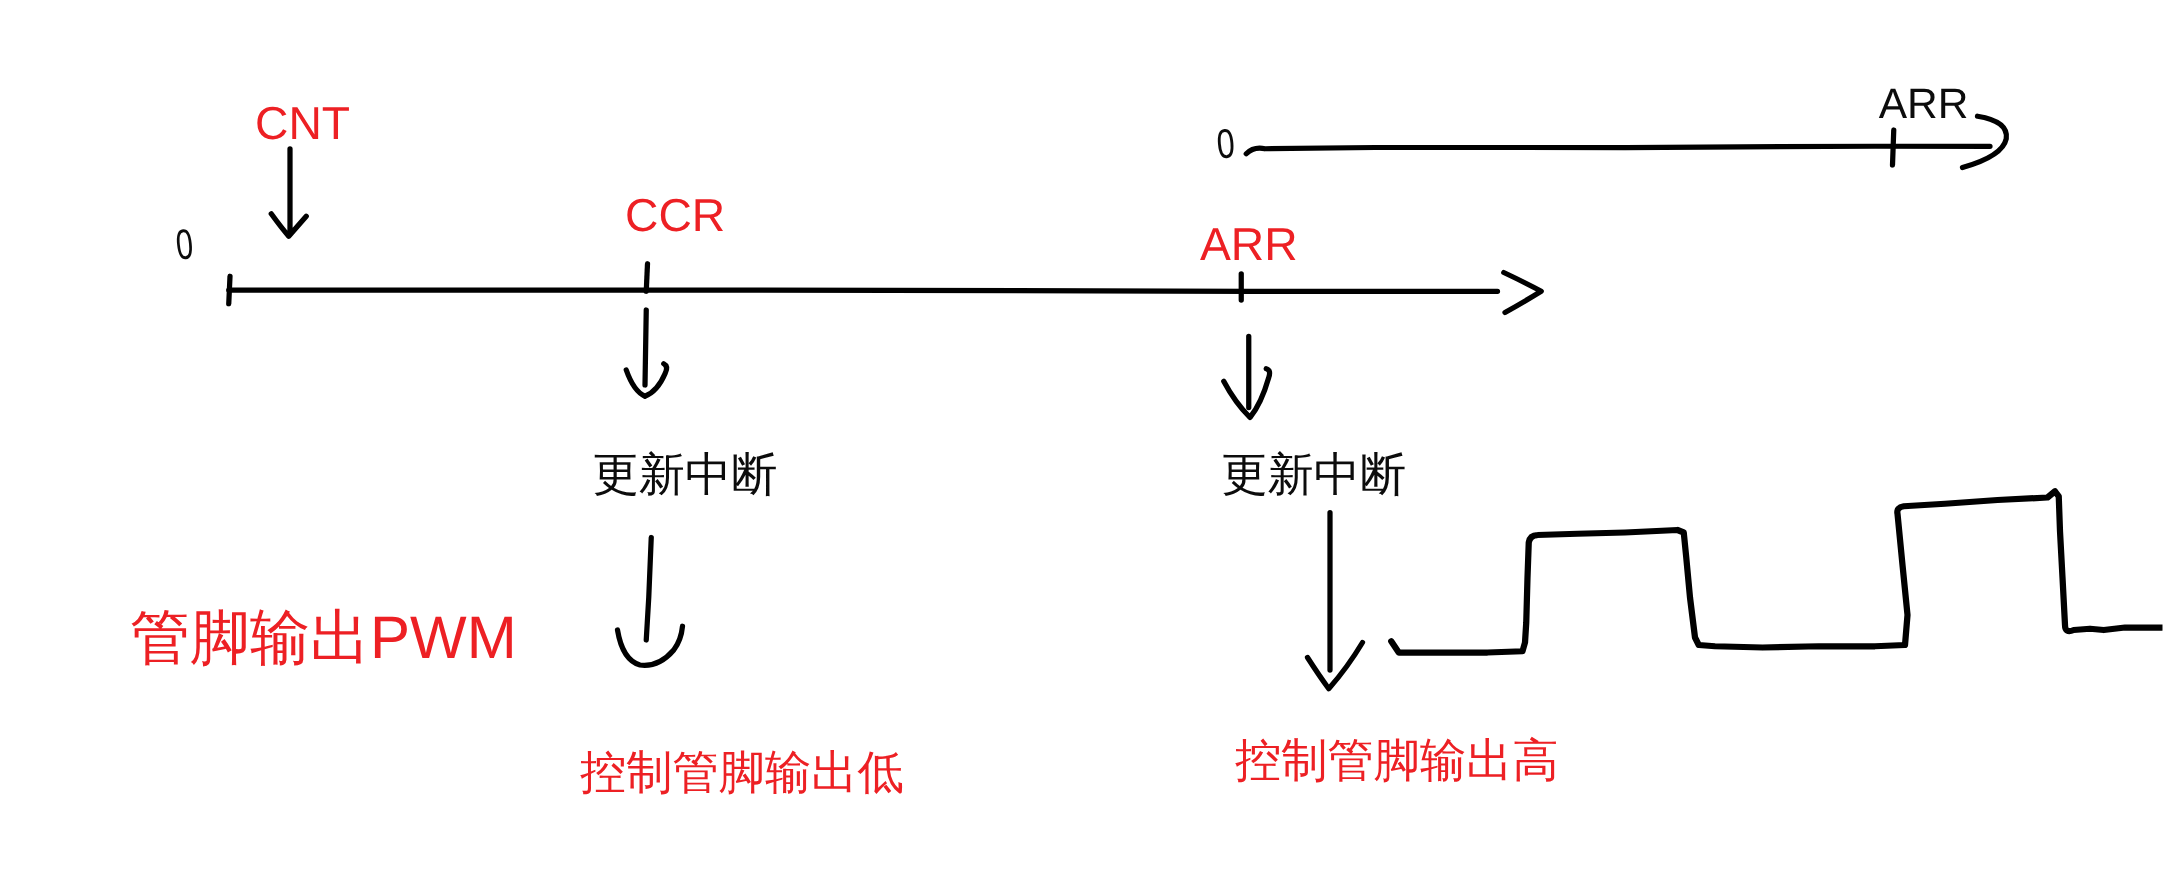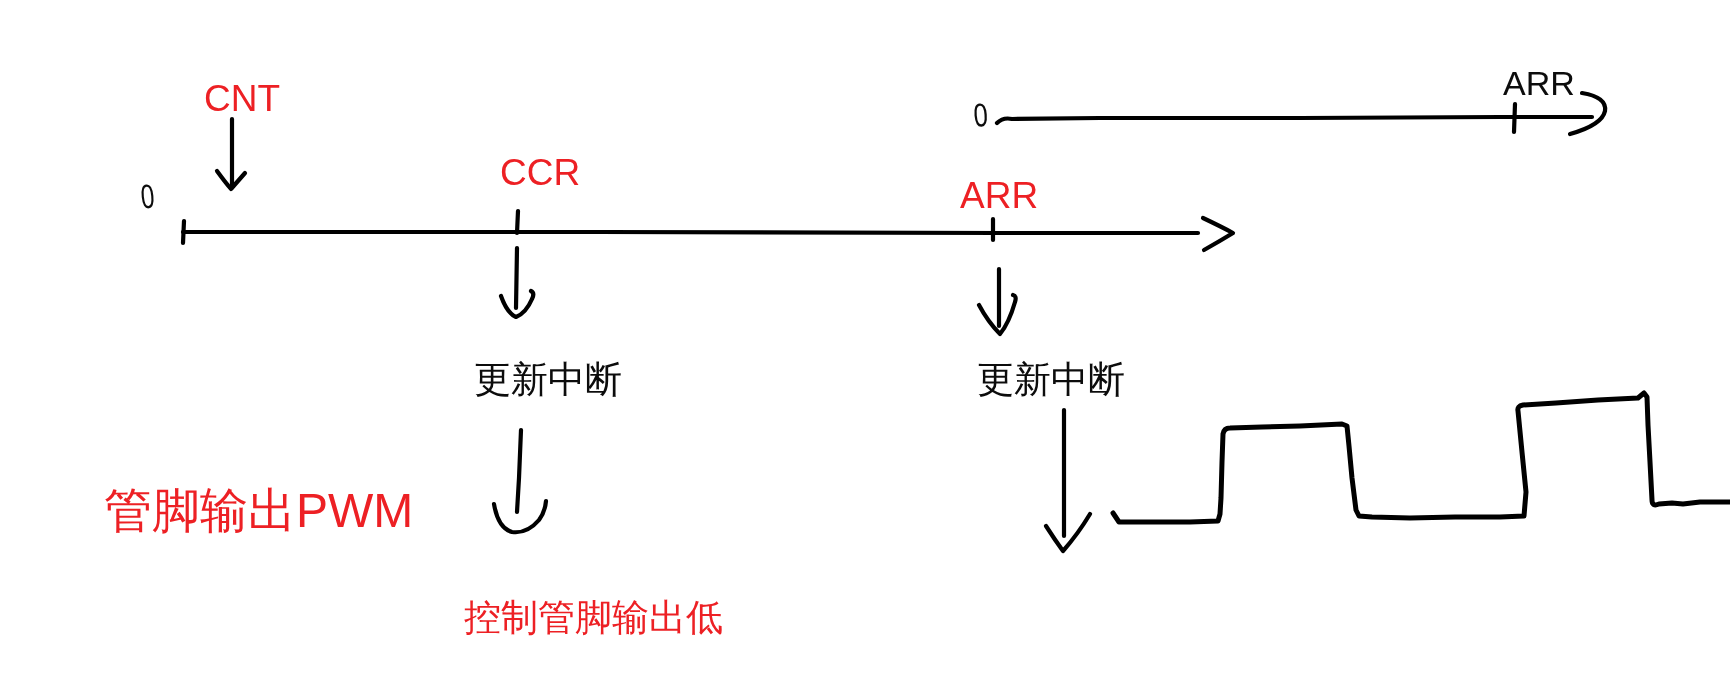--- a/index.html
+++ b/index.html
@@ -67,16 +67,17 @@
   <div class="label red pos-cnt">CNT</div>
   <div class="label black pos-main-zero">0</div>
   <div class="label red pos-ccr">CCR</div>
   <div class="label red pos-arr-mid">ARR</div>
 
   <div class="label black pos-compare">更新中断</div>
   <div class="label black pos-update">更新中断</div>
 
   <div class="label red pos-pwm">管脚输出PWM</div>
   <div class="label red pos-ctl-low">控制管脚输出低</div>
+  <div class="label red pos-ctl-high">控制管脚输出高</div>
 
   <div class="label black pos-top-zero">0</div>
   <div class="label black pos-top-arr">ARR</div>
 </div>
 
 </body></html>

